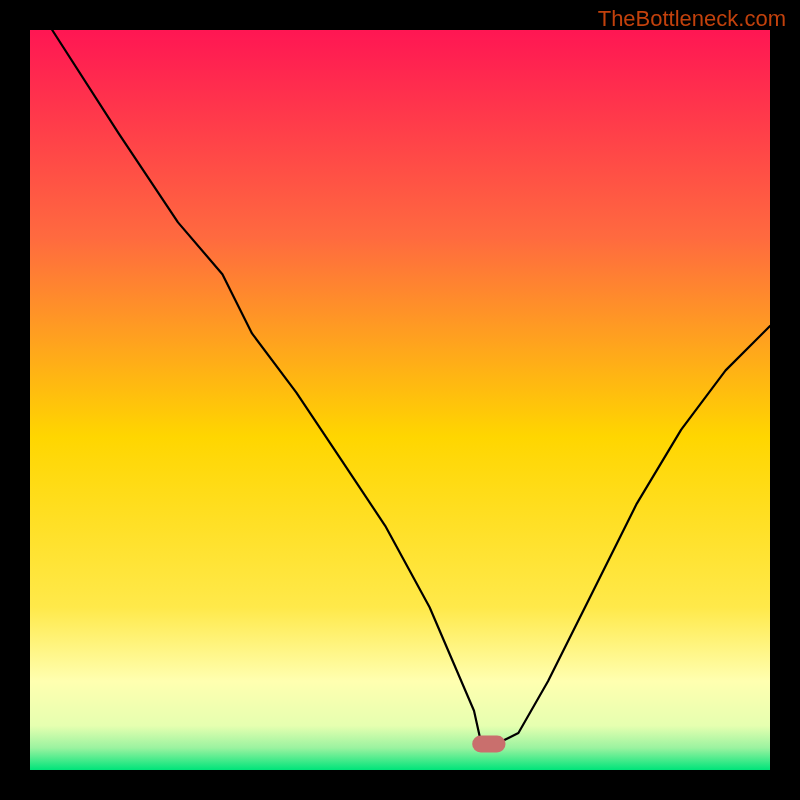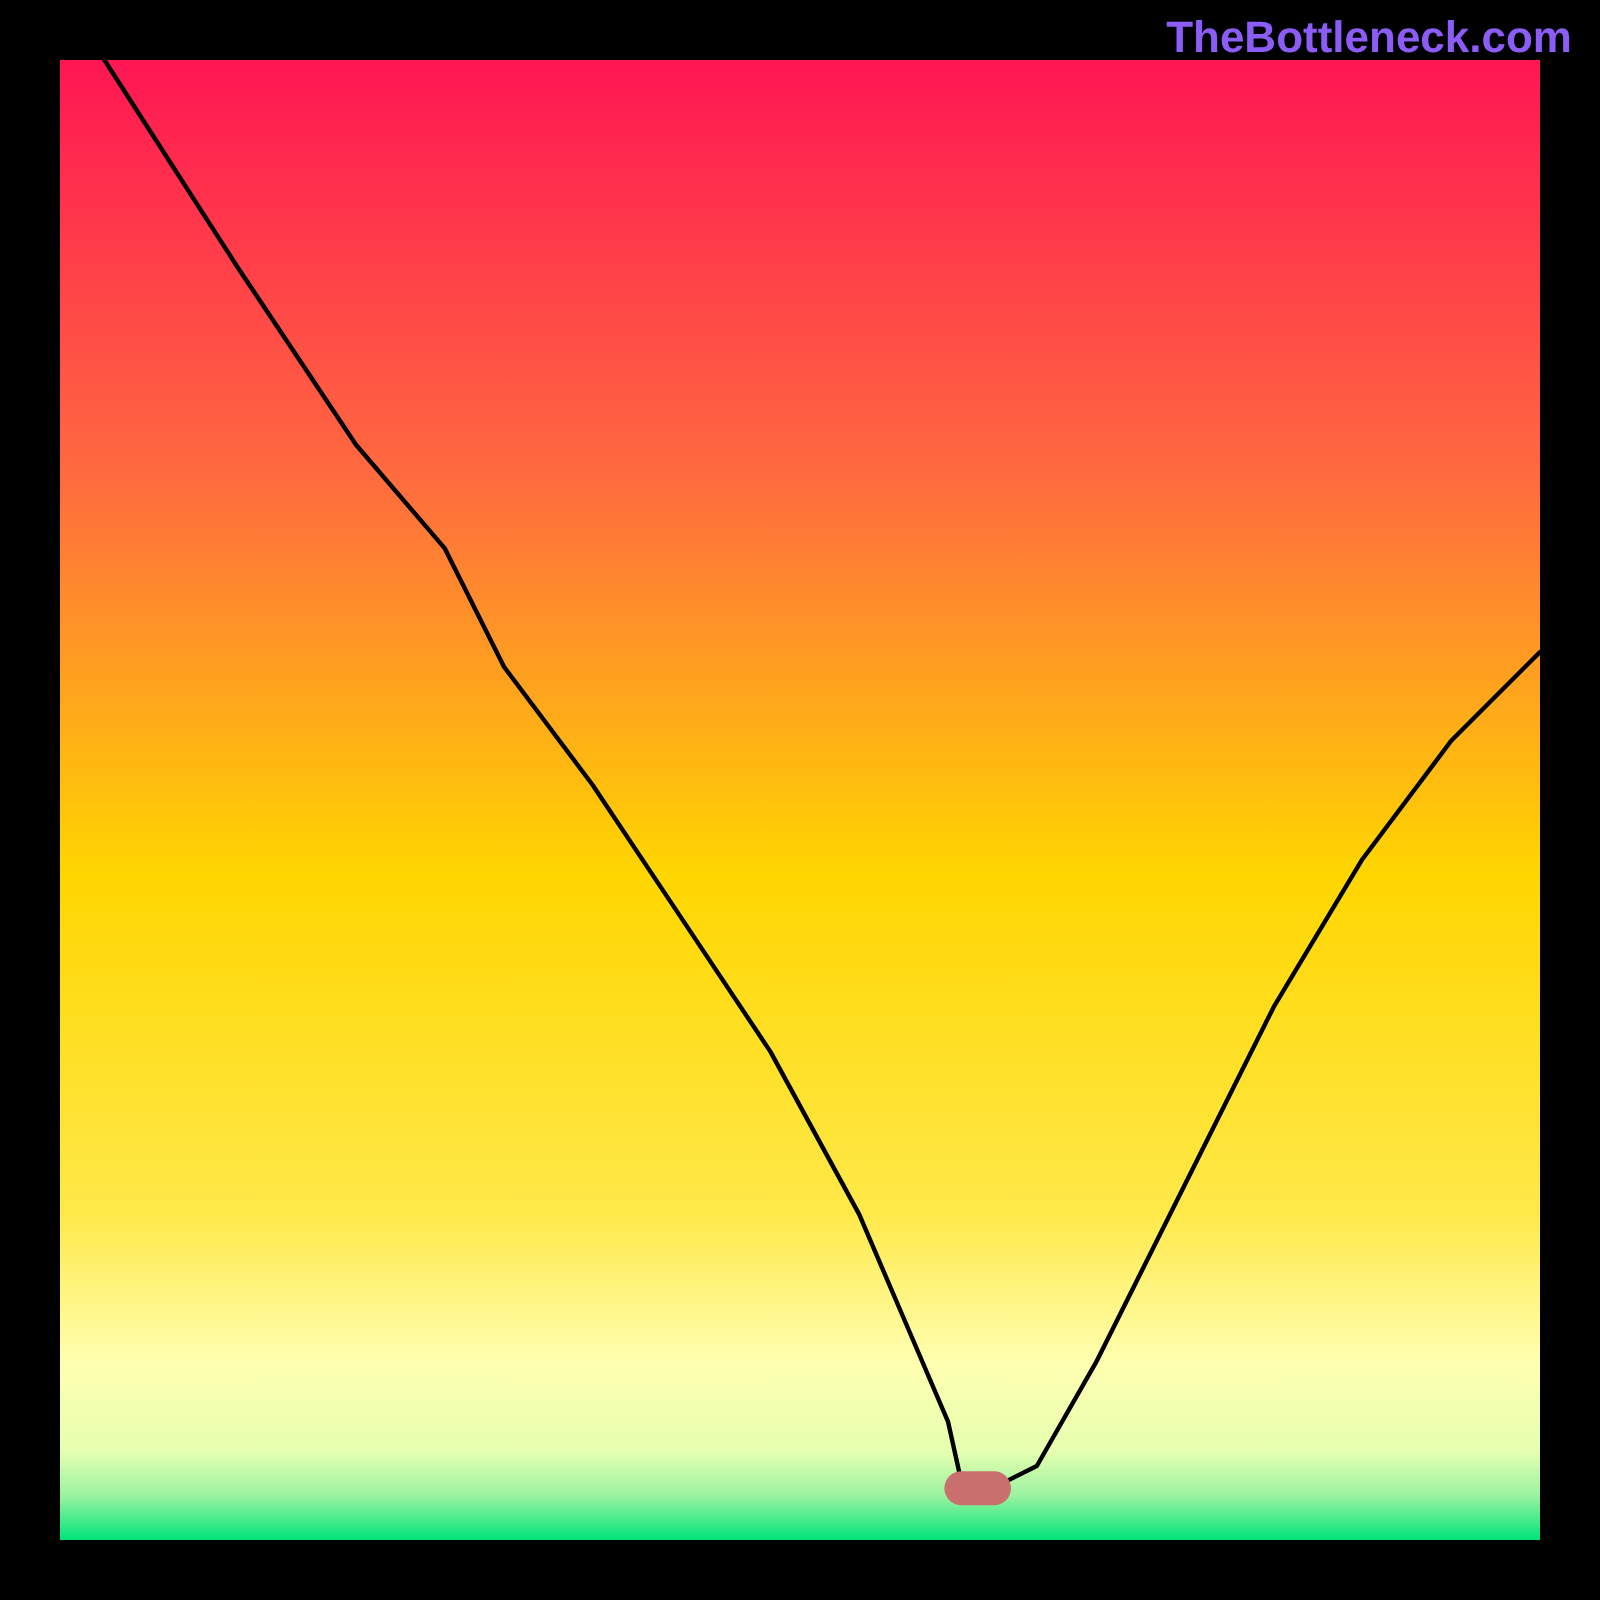--- a/index.html
+++ b/index.html
@@ -12,22 +12,22 @@
     position: relative;
     width: 800px;
     height: 800px;
     margin: 0;
   }
   .attribution {
     position: absolute;
     top: 6px;
     right: 14px;
     font-size: 22px;
-    font-weight: bold;
-    color: #8b5cf6;
+    font-weight: normal;
+    color: #c2410c;
     letter-spacing: 0px;
     z-index: 10;
   }
   svg {
     display: block;
   }
 </style>
 </head>
 <body>
 

